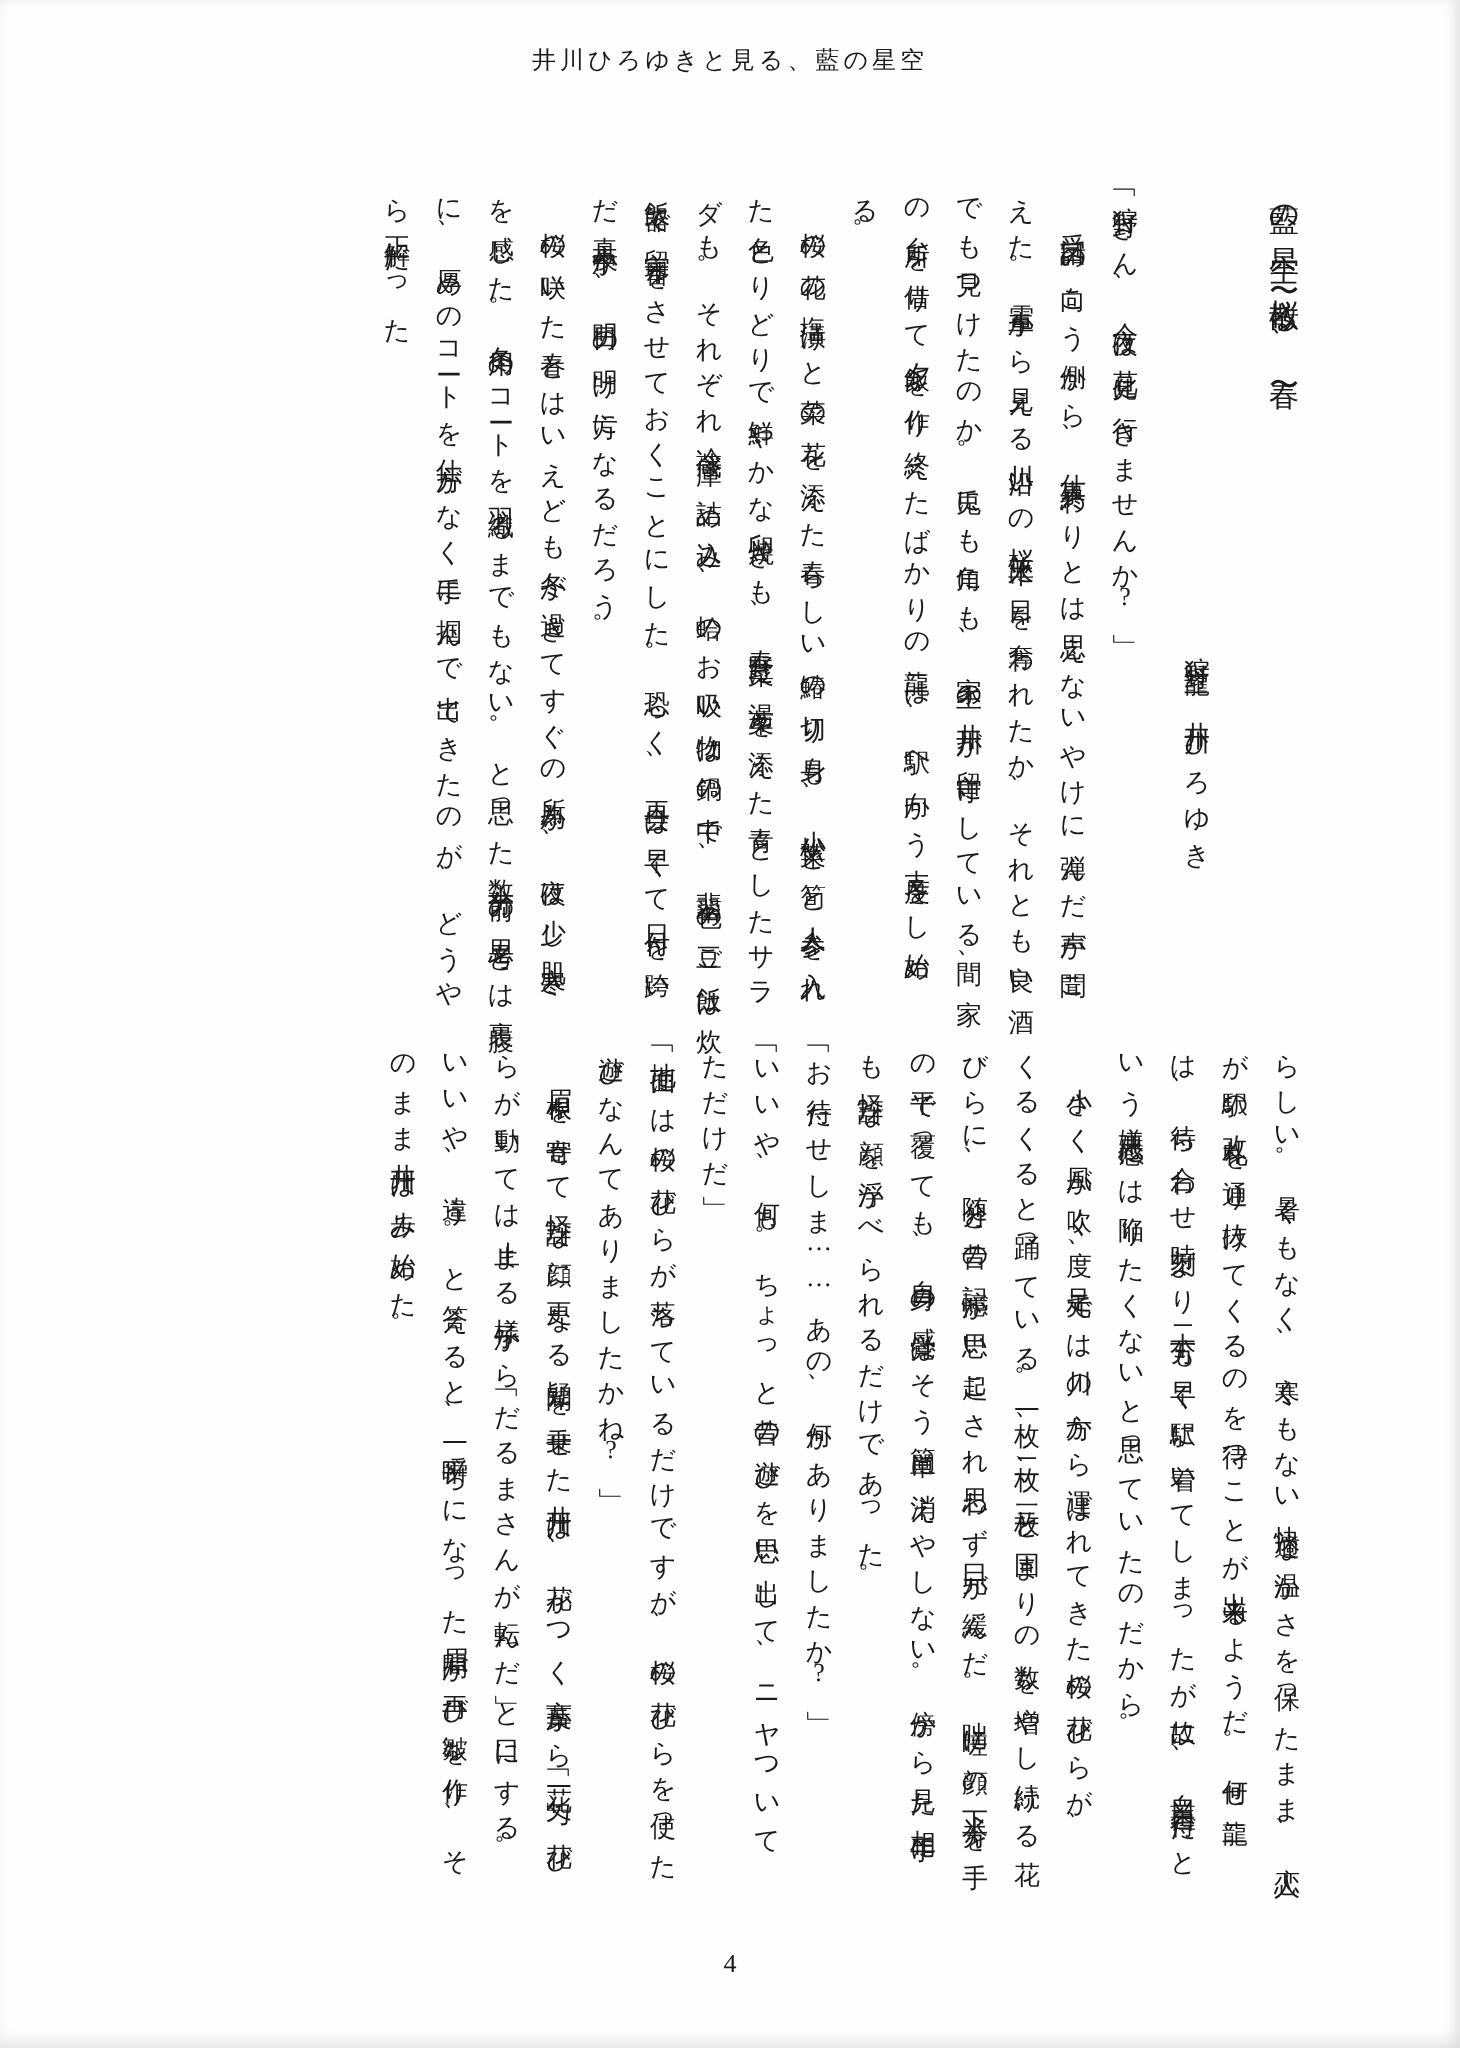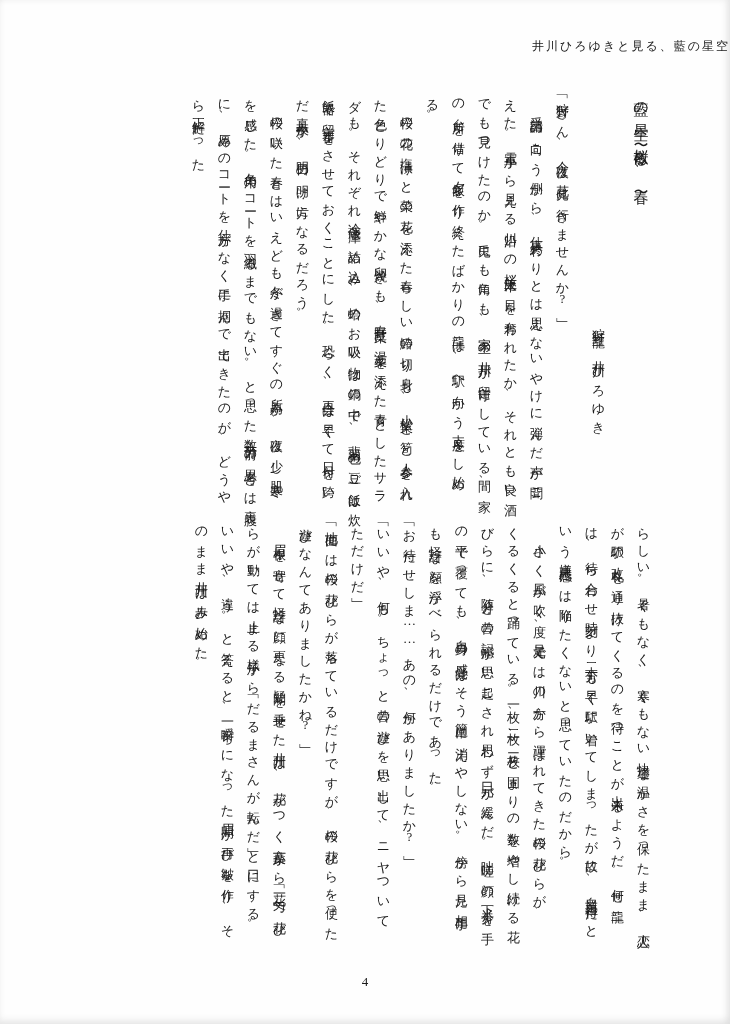--- a/index.html
+++ b/index.html
@@ -16,24 +16,24 @@
     position: relative;
   }
   .page {
     position: absolute;
     inset: 0;
     background: #fefefe;
     box-shadow: inset -4px 0 6px rgba(0,0,0,.07), inset 0 -5px 6px rgba(0,0,0,.06);
   }
   .running-header {
     position: absolute;
-    top: 38px;
+    top: 22px;
     left: 0;
     right: 0;
-    text-align: right;
+    text-align: center;
     font-size: 12px;
     letter-spacing: 2px;
   }
   .band {
     position: absolute;
     right: 74px;
     height: 418px;
     writing-mode: vertical-rl;
     text-orientation: upright;
     font-size: 13px;

